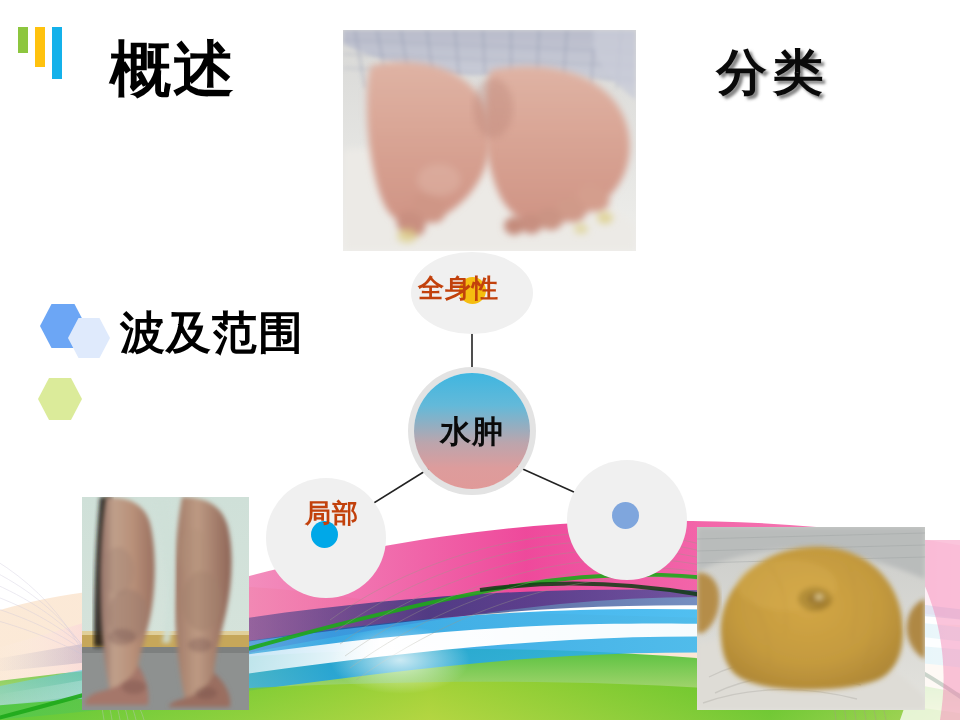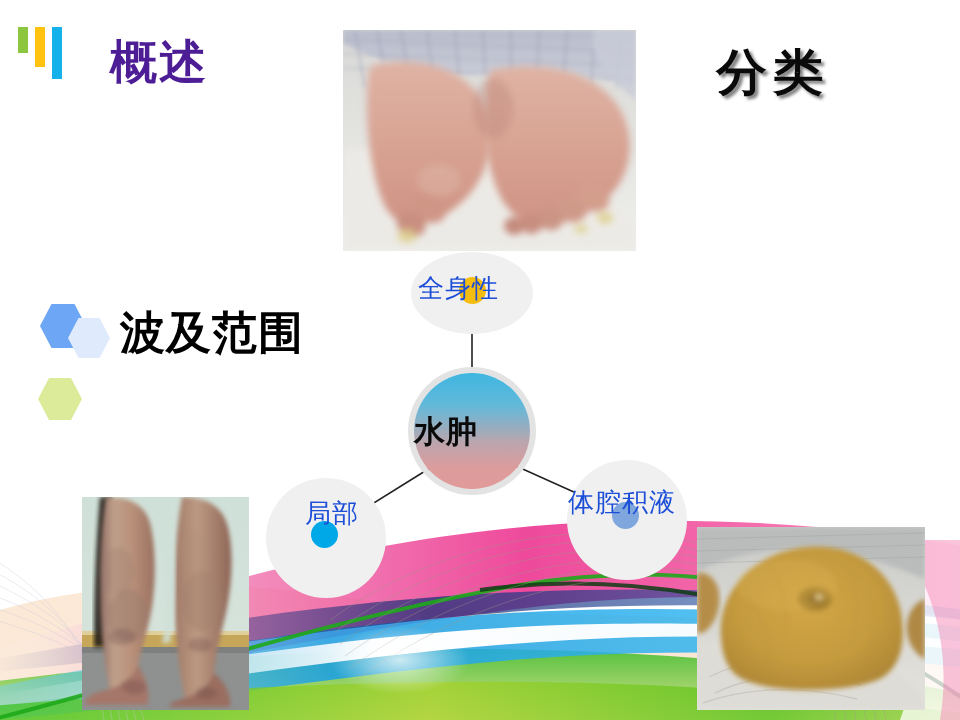--- a/index.html
+++ b/index.html
@@ -18,21 +18,21 @@
   .bars{position:absolute;left:18px;top:27px;width:46px;height:52px;}
   .bar{position:absolute;width:10px;border-radius:0;}
   .bar.b1{left:0px;top:0px;height:26px;background:#8dc63f;}
   .bar.b2{left:17px;top:0px;height:40px;background:#ffc20e;}
   .bar.b3{left:34px;top:0px;height:52px;background:#14b1ea;}
 
   
   .title-gaishu{
     position:absolute;left:110px;top:38px;
     font-family:"DejaVu Sans","Liberation Sans",sans-serif;
-    font-size:47px;font-weight:bold;color:#4c1d95;letter-spacing:2px;
+    font-size:61px;font-weight:bold;color:#000000;letter-spacing:2px;
     white-space:nowrap;line-height:1;
   }
   .title-fenlei{
     position:absolute;left:718px;top:48px;
     font-family:"DejaVu Sans","Liberation Sans",sans-serif;
     font-size:49px;font-weight:bold;color:#0a0a0a;letter-spacing:6px;
     white-space:nowrap;line-height:1;
     text-shadow:3px 3px 3px rgba(90,90,90,.75);
     transform:scaleX(1.03);
   }
@@ -51,31 +51,31 @@
   .photo{position:absolute;overflow:hidden;background:#cfcfcf;}
   .photo svg{display:block;}
 
   
   .diagram{position:absolute;left:0;top:0;width:960px;height:720px;}
   .node-halo{position:absolute;border-radius:50%;background:#f0f0f0;}
   .center-circle{
     position:absolute;left:414px;top:373px;width:116px;height:116px;border-radius:50%;
     background:linear-gradient(180deg,#3fb6e0 0%,#63b9d9 28%,#bba5ad 60%,#dd9c9c 82%,#e09a99 100%);
     box-shadow:0 0 0 6px #e3e3e3, 0 2px 4px rgba(0,0,0,.18);
-    display:flex;align-items:center;justify-content:flex-start;
+    display:flex;align-items:center;justify-content:center;
   }
   .center-label{
     font-family:"DejaVu Sans","Liberation Sans",sans-serif;
     font-size:31px;font-weight:bold;color:#0a0a0a;letter-spacing:1px;line-height:1;
   }
   .dot{position:absolute;border-radius:50%;}
   .node-label{
     position:absolute;white-space:nowrap;line-height:1;
     font-family:"DejaVu Sans","Liberation Sans",sans-serif;
-    font-size:26px;font-weight:normal;color:#1d4ed8;letter-spacing:1px;
+    font-size:26px;font-weight:bold;color:#c2410c;letter-spacing:1px;
   }
 </style>
 </head>
 <body>
 
 <div id="slide">
 
   <div class="wave-layer">
     <svg width="960" height="300" viewBox="0 0 960 300" xmlns="http://www.w3.org/2000/svg">
       <defs>
@@ -403,20 +403,19 @@
     <div class="node-halo" style="left:411px;top:252px;width:122px;height:82px;"></div>
     <div class="node-halo" style="left:266px;top:478px;width:120px;height:120px;"></div>
     <div class="node-halo" style="left:567px;top:460px;width:120px;height:120px;"></div>
 
     <div class="dot" style="left:459px;top:277px;width:27px;height:27px;background:#f5bd10;"></div>
     <div class="dot" style="left:311px;top:521px;width:27px;height:27px;background:#00a8e8;"></div>
     <div class="dot" style="left:612px;top:502px;width:27px;height:27px;background:#7fa6dd;"></div>
 
     <div class="node-label" style="left:418px;top:275px;">全身性</div>
     <div class="node-label" style="left:281px;top:500px;margin-left:24px;">局部</div>
-    <div class="node-label" style="left:568px;top:489px;">体腔积液</div>
 
     <div class="center-circle">
       <span class="center-label">水肿</span>
     </div>
   </div>
 
 </div>
 
 </body></html>

